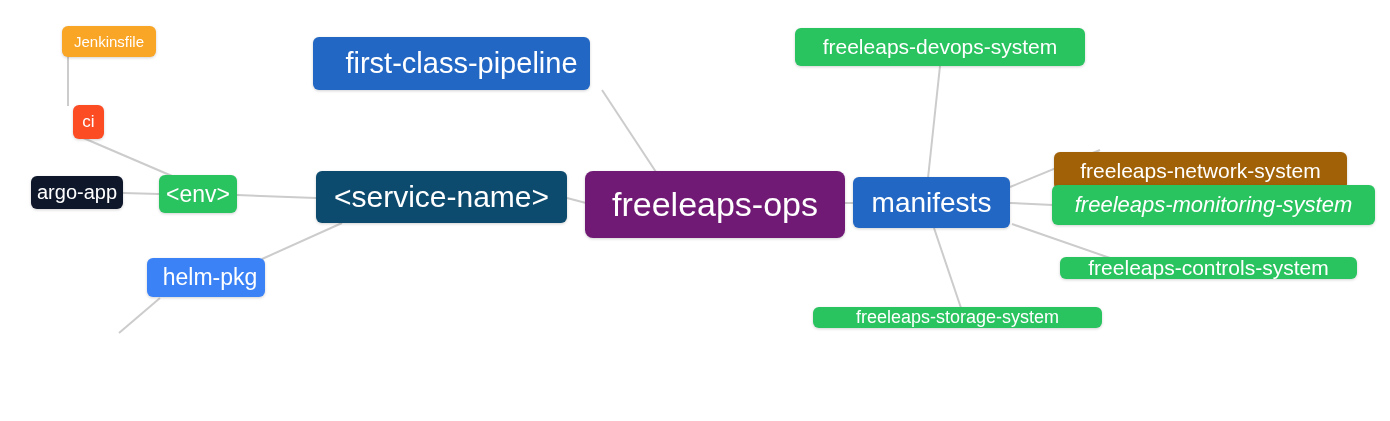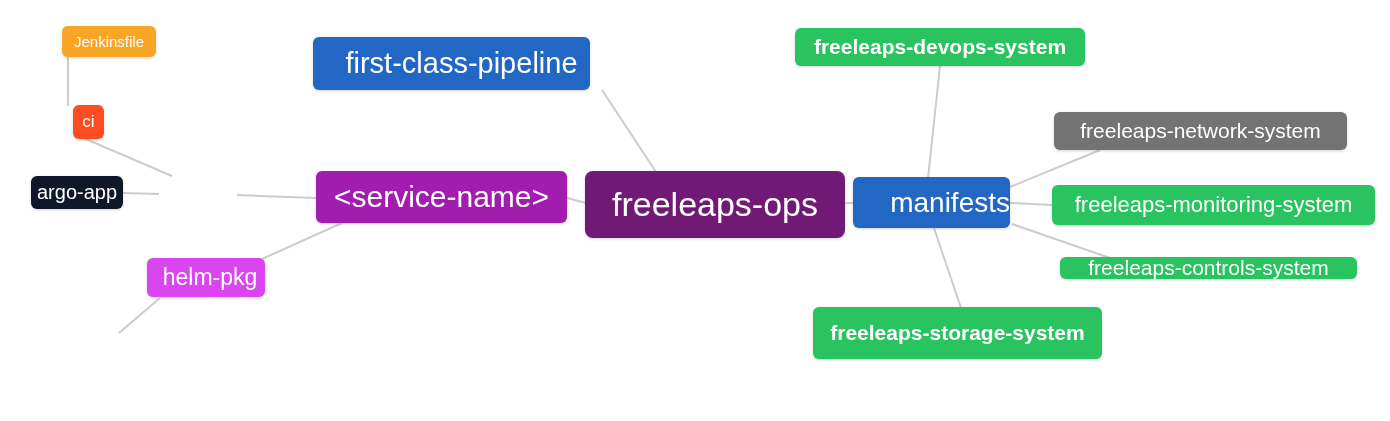--- a/index.html
+++ b/index.html
@@ -43,26 +43,26 @@
   
   .n-jenkinsfile { left: 21px;   top: 26px;  width: 94px;  height: 31px; font-size: 15px; }
   .n-ci          { left: 53px;   top: 105px; width: 31px;  height: 34px; font-size: 17px; }
   .n-argo-app    { left: 31px;   top: 176px; width: 92px;  height: 33px; font-size: 20px; }
   .n-env         { left: 159px;  top: 175px; width: 78px;  height: 38px; font-size: 23px; }
   .n-helm-pkg    { left: 147px;  top: 258px; width: 118px; height: 39px; font-size: 23px; }
   .n-values      { left: 8px;    top: 333px; width: 170px; height: 31px; font-size: 17px; }
   .n-pipeline    { left: 313px;  top: 37px;  width: 277px; height: 53px; font-size: 29px; }
   .n-service     { left: 316px;  top: 171px; width: 251px; height: 52px; font-size: 30px; }
   .n-ops         { left: 585px;  top: 171px; width: 260px; height: 67px; font-size: 34px; border-radius: 8px; }
-  .n-manifests   { left: 853px;  top: 177px; width: 157px; height: 51px; font-size: 28px; justify-content: flex-end; }
+  .n-manifests   { left: 853px;  top: 177px; width: 157px; height: 51px; font-size: 28px; }
   .n-devops      { left: 795px;  top: 28px;  width: 290px; height: 38px; font-size: 21px; }
   .n-network     { left: 1054px; top: 112px; width: 293px; height: 38px; font-size: 21px; }
   .n-monitoring  { left: 1052px; top: 185px; width: 323px; height: 40px; font-size: 22px; }
   .n-controls    { left: 1060px; top: 257px; width: 297px; height: 22px; font-size: 21px; }
-  .n-storage     { left: 813px;  top: 307px; width: 289px; height: 52px; font-size: 21px; font-weight: bold; }
+  .n-storage     { left: 813px;  top: 307px; width: 289px; height: 21px; font-size: 18px; }
 </style>
 </head>
 <body>
 
 <div class="canvas">
 
   <svg class="edges" width="1390" height="421" viewBox="0 0 1390 421" xmlns="http://www.w3.org/2000/svg">
     <line x1="68" y1="57" x2="68" y2="106" style="stroke: rgb(204, 204, 204);"></line>
     <line x1="81" y1="137" x2="172" y2="176" style="stroke: rgb(204, 204, 204);"></line>
     <line x1="123" y1="193" x2="159" y2="194" style="stroke: rgb(204, 204, 204);"></line>
@@ -84,51 +84,54 @@
   </div>
 
   <div class="node n-ci" style="background: rgb(251, 76, 36); margin-left: 20px;">
     <span class="node-label">ci</span>
   </div>
 
   <div class="node n-argo-app" style="background: #0f172a;">
     <span class="node-label">argo-app</span>
   </div>
 
+  <div class="node n-env" style="background: rgb(41, 195, 95);">
+    <span class="node-label">&lt;env&gt;</span>
+  </div>
 
-  <div class="node n-helm-pkg" style="background: #d946ef; padding-left: 8px;">
+  <div class="node n-helm-pkg" style="background: #3b82f6; padding-left: 8px;">
     <span class="node-label">helm-pkg</span>
   </div>
 
 
   <div class="node n-pipeline" style="background: rgb(35, 103, 196); padding-left: 20px;">
     <span class="node-label">first-class-pipeline</span>
   </div>
 
-  <div class="node n-service" style="background: #a21caf; text-align: center;">
+  <div class="node n-service" style="background: #0c4a6e; text-align: center;">
     <span class="node-label">&lt;service-name&gt;</span>
   </div>
 
   <div class="node n-ops" style="background: #701a75;">
     <span class="node-label">freeleaps-ops</span>
   </div>
 
   <div class="node n-manifests" style="background: rgb(35, 103, 196);">
     <span class="node-label">manifests</span>
   </div>
 
-  <div class="node n-devops" style="background: rgb(41, 195, 95); font-weight: bold;">
+  <div class="node n-devops" style="background: rgb(41, 195, 95);">
     <span class="node-label">freeleaps-devops-system</span>
   </div>
 
-  <div class="node n-network" style="background: #737373;">
+  <div class="node n-network" style="background: #a16207; margin-top: 40px;">
     <span class="node-label">freeleaps-network-system</span>
   </div>
 
-  <div class="node n-monitoring" style="background: rgb(41, 195, 95);">
+  <div class="node n-monitoring" style="background: rgb(41, 195, 95); font-style: italic;">
     <span class="node-label">freeleaps-monitoring-system</span>
   </div>
 
   <div class="node n-controls" style="background: rgb(41, 195, 95);">
     <span class="node-label">freeleaps-controls-system</span>
   </div>
 
   <div class="node n-storage" style="background: rgb(41, 195, 95);">
     <span class="node-label">freeleaps-storage-system</span>
   </div>

